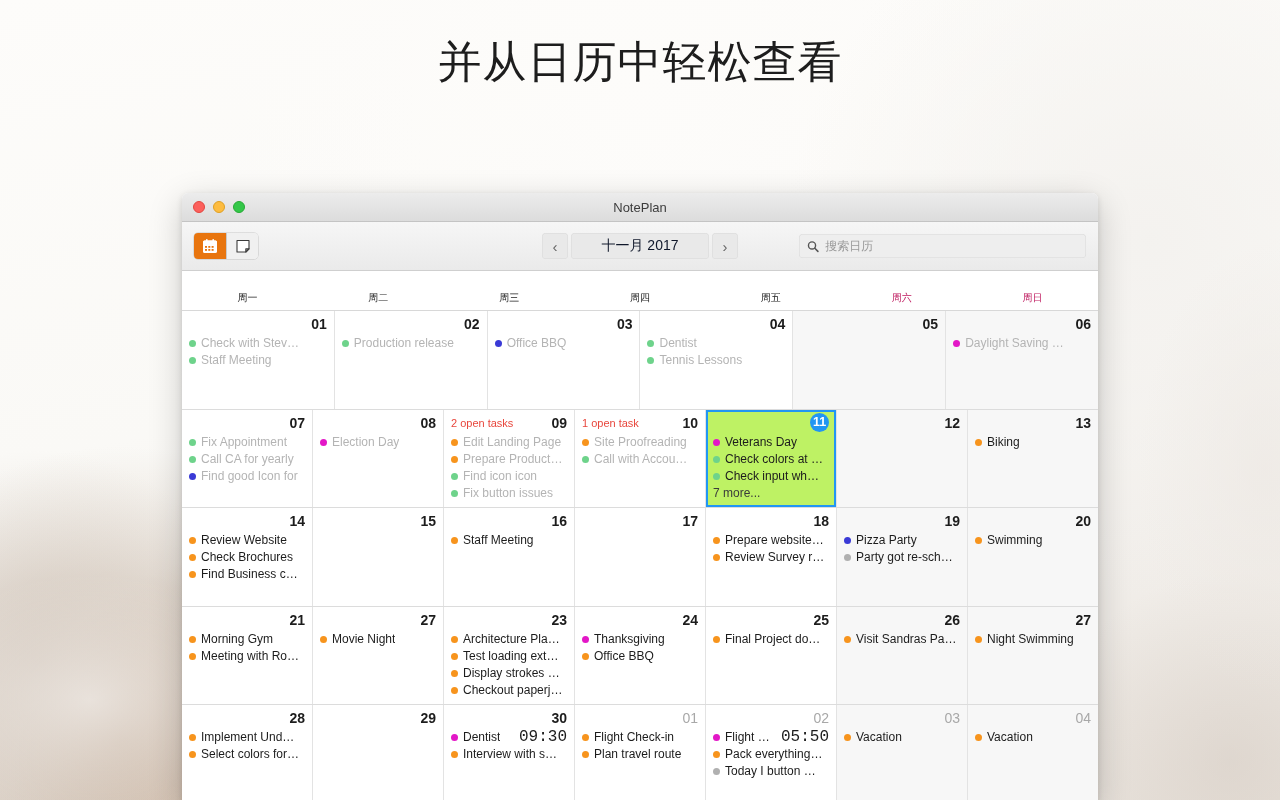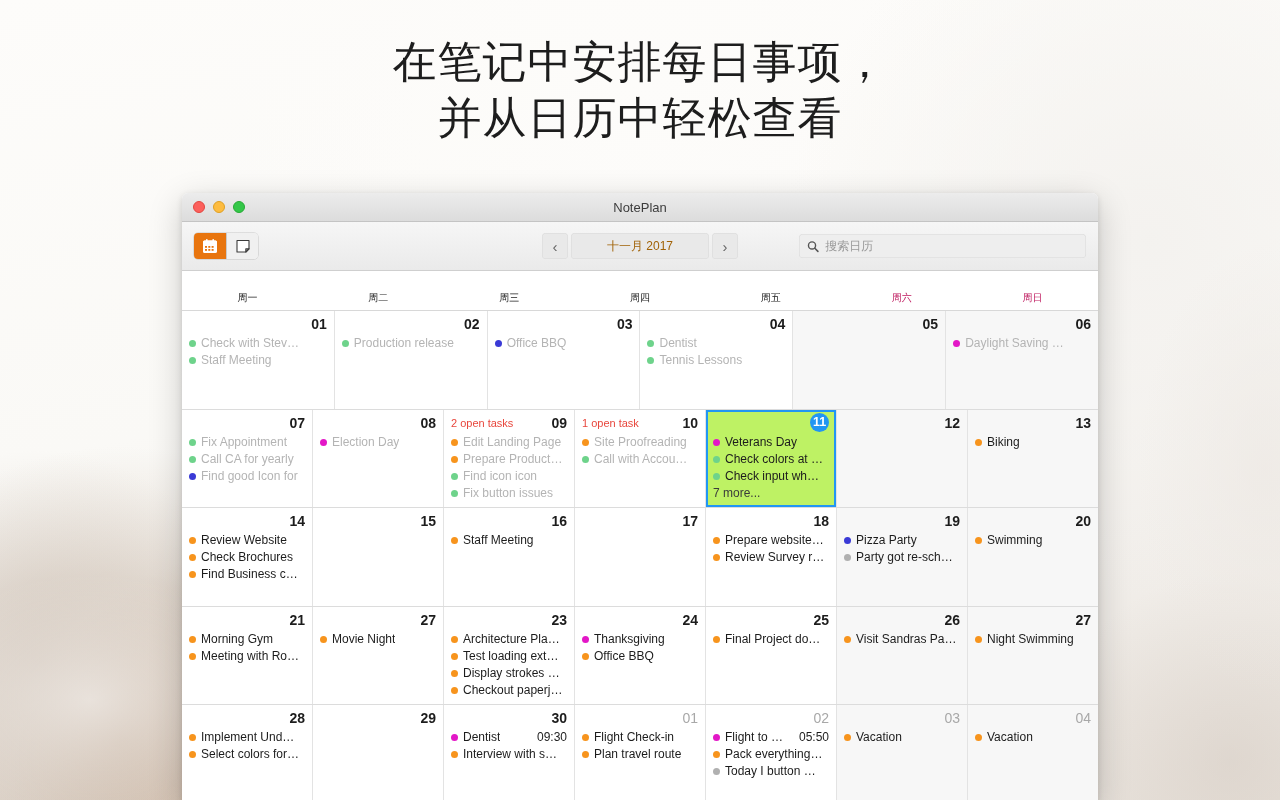--- a/index.html
+++ b/index.html
@@ -136,22 +136,22 @@
     color: #666;
     cursor: pointer;
     box-shadow: inset 0 0 0 0.5px rgba(0,0,0,0.07);
   }
   #month-label {
     min-width: 138px;
     height: 26px;
     background: #e9e9e9;
     border-radius: 4px;
     display: flex; align-items: center; justify-content: center;
-    font-size: 12px;
-    color: #a16207;
+    font-size: 14px;
+    color: #0f172a;
     box-shadow: inset 0 0 0 0.5px rgba(0,0,0,0.07);
   }
 
   #search-box {
     position: absolute;
     right: 12px;
     width: 287px;
     height: 24px;
     background: #eeeeee;
     border-radius: 4px;
@@ -272,37 +272,37 @@
   }
   .ev-title {
     overflow: hidden;
     text-overflow: ellipsis;
     white-space: nowrap;
     min-width: 0;
   }
   .ev-time {
     margin-left: auto;
     padding-left: 5px;
-    font-size: 12px;
+    font-size: 16px;
     color: #1c1c1c;
+    font-family: Liberation Mono, monospace;
   }
   .more-link {
     font-size: 12px;
     line-height: 17px;
     color: #3b3b3b;
     cursor: pointer;
   }
 </style>
 </head>
 <body>
 
 <div id="backdrop"></div>
 
 <div id="headline">
-  <span class="line">在笔记中安排每日事项，</span>
   <span class="line">并从日历中轻松查看</span>
 </div>
 
 <div id="window">
 
   <div id="titlebar">
     <div id="traffic">
       <div class="light red"></div>
       <div class="light yellow"></div>
       <div class="light green"></div>

